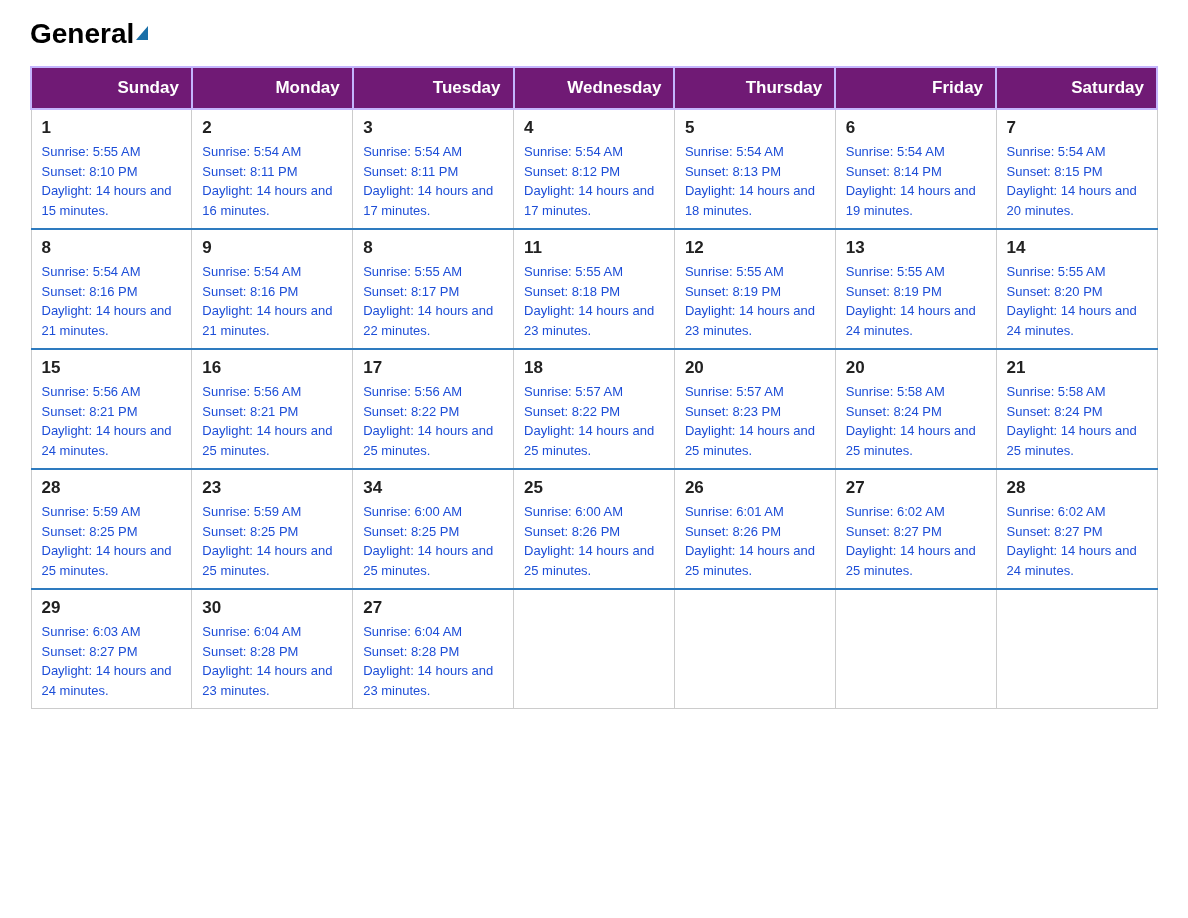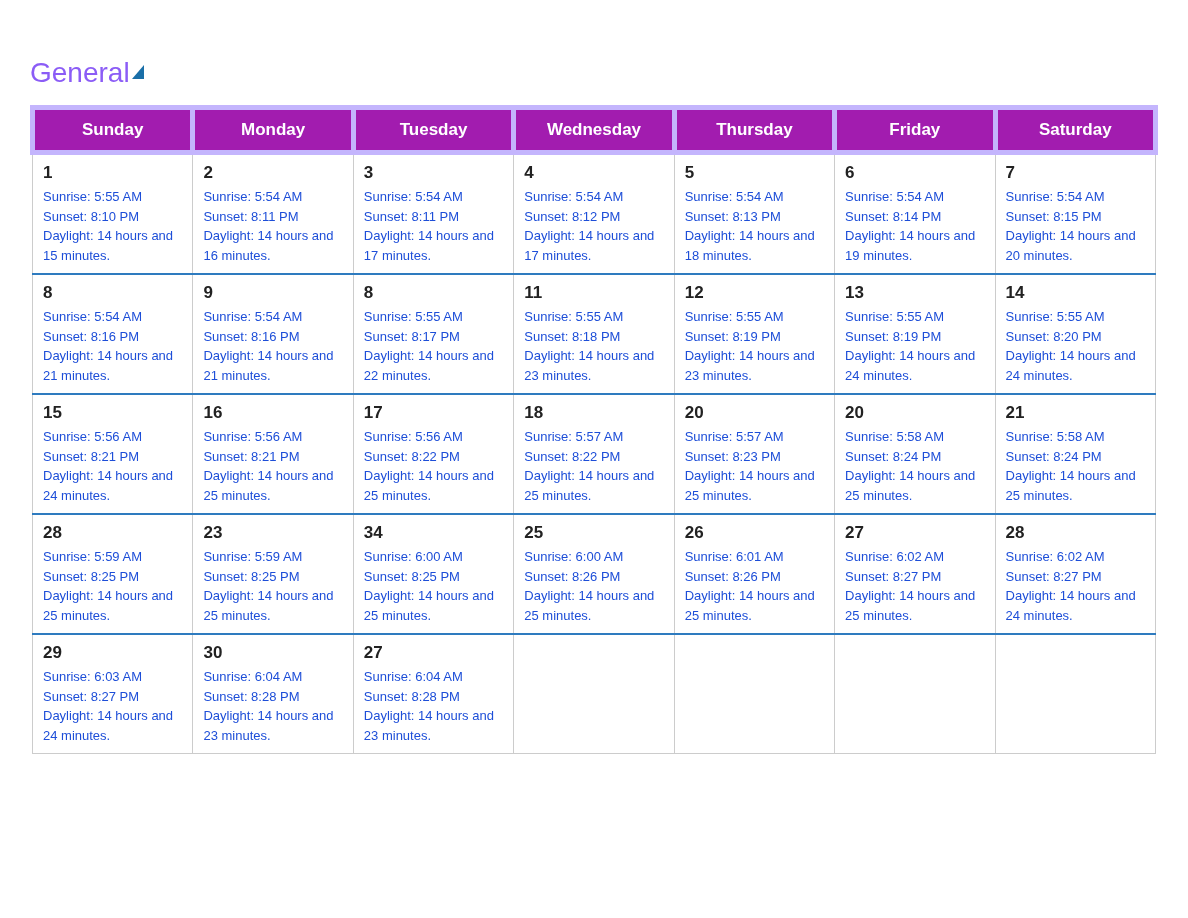--- a/index.html
+++ b/index.html
@@ -16,24 +16,23 @@
       align-items: flex-start;
       margin-bottom: 20px;
     }
     .logo {
       display: flex;
       flex-direction: column;
       align-items: flex-start;
     }
     .logo-general {
       font-size: 28px;
-      font-weight: normal;
-      color: #8b5cf6;
+      font-weight: bold;
+      color: #000000;
       line-height: 1;
-      margin-top: 39px;
     }
     .logo-general span {
       color: #1a6fa8;
     }
     .logo-blue {
       font-size: 28px;
       font-weight: bold;
       color: #1a6fa8;
       line-height: 1;
       margin-top: -2px;
@@ -61,27 +60,27 @@
     .location {
       font-size: 22px;
       color: #444;
       margin-top: 6px;
     }
     .calendar {
       width: 100%;
       border-collapse: collapse;
     }
     .calendar thead tr th {
-      background-color: #a21caf;
+      background-color: #701a75;
       color: #fff;
       font-size: 17px;
       font-weight: bold;
       padding: 10px 12px;
-      text-align: center;
-      border: 5px solid #c4b5fd;
+      text-align: right;
+      border: 2px solid #c4b5fd;
     }
     .calendar tbody tr td {
       vertical-align: top;
       padding: 8px 10px;
       border: 1px solid #ccc;
       font-size: 13px;
       color: #222;
       width: calc(100% / 7);
       min-height: 100px;
     }

